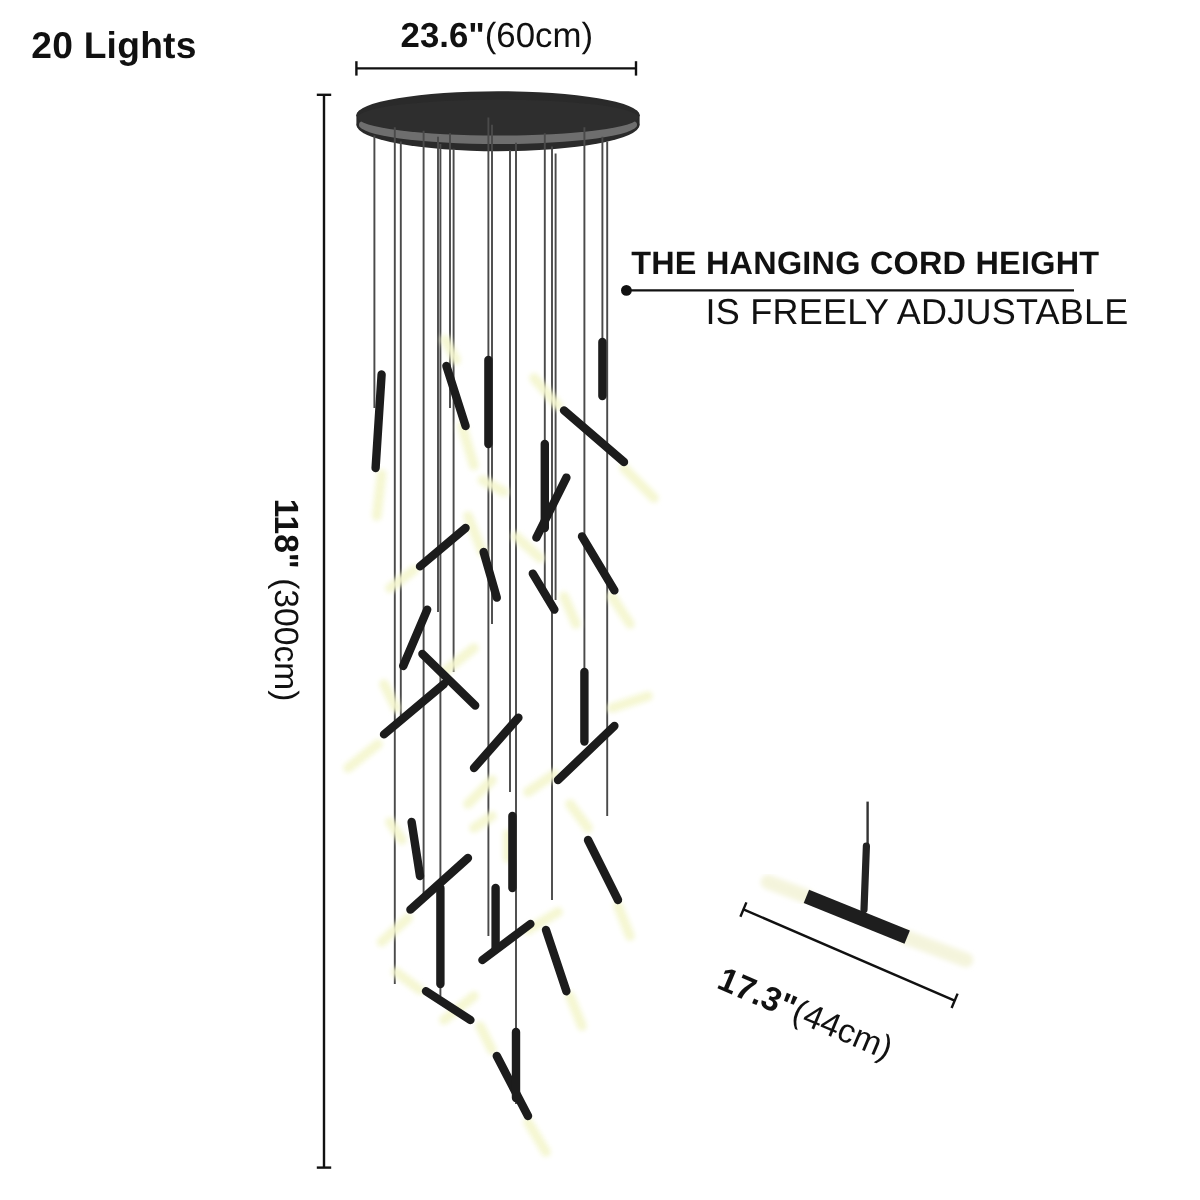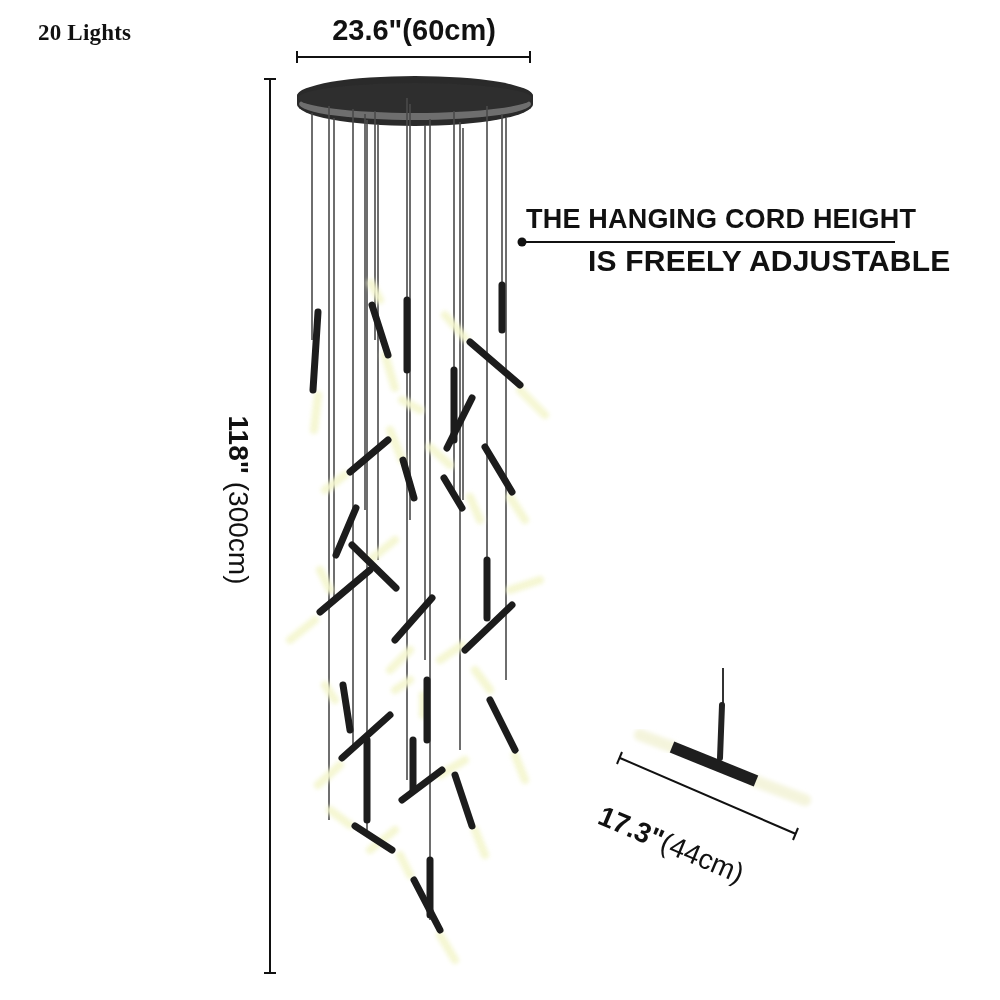--- a/index.html
+++ b/index.html
@@ -1,25 +1,25 @@
 <!DOCTYPE html>
 <html><head>
 <meta charset="utf-8">
 <style>
   html, body { margin: 0; padding: 0; background: #ffffff; }
   body { width: 1000px; height: 1000px; position: relative; overflow: hidden;
          font-family: "Liberation Sans", "DejaVu Sans", sans-serif; color: #111; }
   .abs { position: absolute; }
-  .title { left: 38px; top: 20px; font-size: 23px; font-weight: 700; letter-spacing: 0.2px; font-family: Liberation Serif, serif; }
+  .title { left: 26px; top: 20px; font-size: 31px; font-weight: 700; letter-spacing: 0.2px; }
   .dim-top { left: 296px; top: 14px; width: 236px; text-align: center; font-size: 29px; white-space: nowrap; }
   .dim-top b { font-weight: 700; }
-  .dim-top span.n { font-weight: 700; text-align: right; }
+  .dim-top span.n { font-weight: 400; text-align: right; }
   .note { left: 520px; top: 204px; width: 470px; }
   .note .l1 { position: absolute; left: 6px; top: 0; font-size: 27px; font-weight: 700; white-space: nowrap; letter-spacing: 0.2px; }
-  .note .l2 { position: absolute; left: 68px; top: 40px; font-size: 30px; font-weight: 700; white-space: nowrap; letter-spacing: 0.2px; }
+  .note .l2 { position: absolute; left: 68px; top: 40px; font-size: 30px; font-weight: 400; white-space: nowrap; letter-spacing: 0.2px; }
   .vert-label { left: 238px; top: 500px; transform: translate(-50%, -50%) rotate(90deg); font-size: 28px; white-space: nowrap; }
   .vert-label b { font-weight: 700; }
   .detail-label { left: 606px; top: 800px; transform-origin: 0 0; transform: rotate(23deg); font-size: 28px; white-space: nowrap; }
   .detail-label b { font-weight: 700; }
   svg { position: absolute; left: 0; top: 0; }
 </style>
 </head>
 <body>
 
 <div class="abs title">20 Lights</div>

